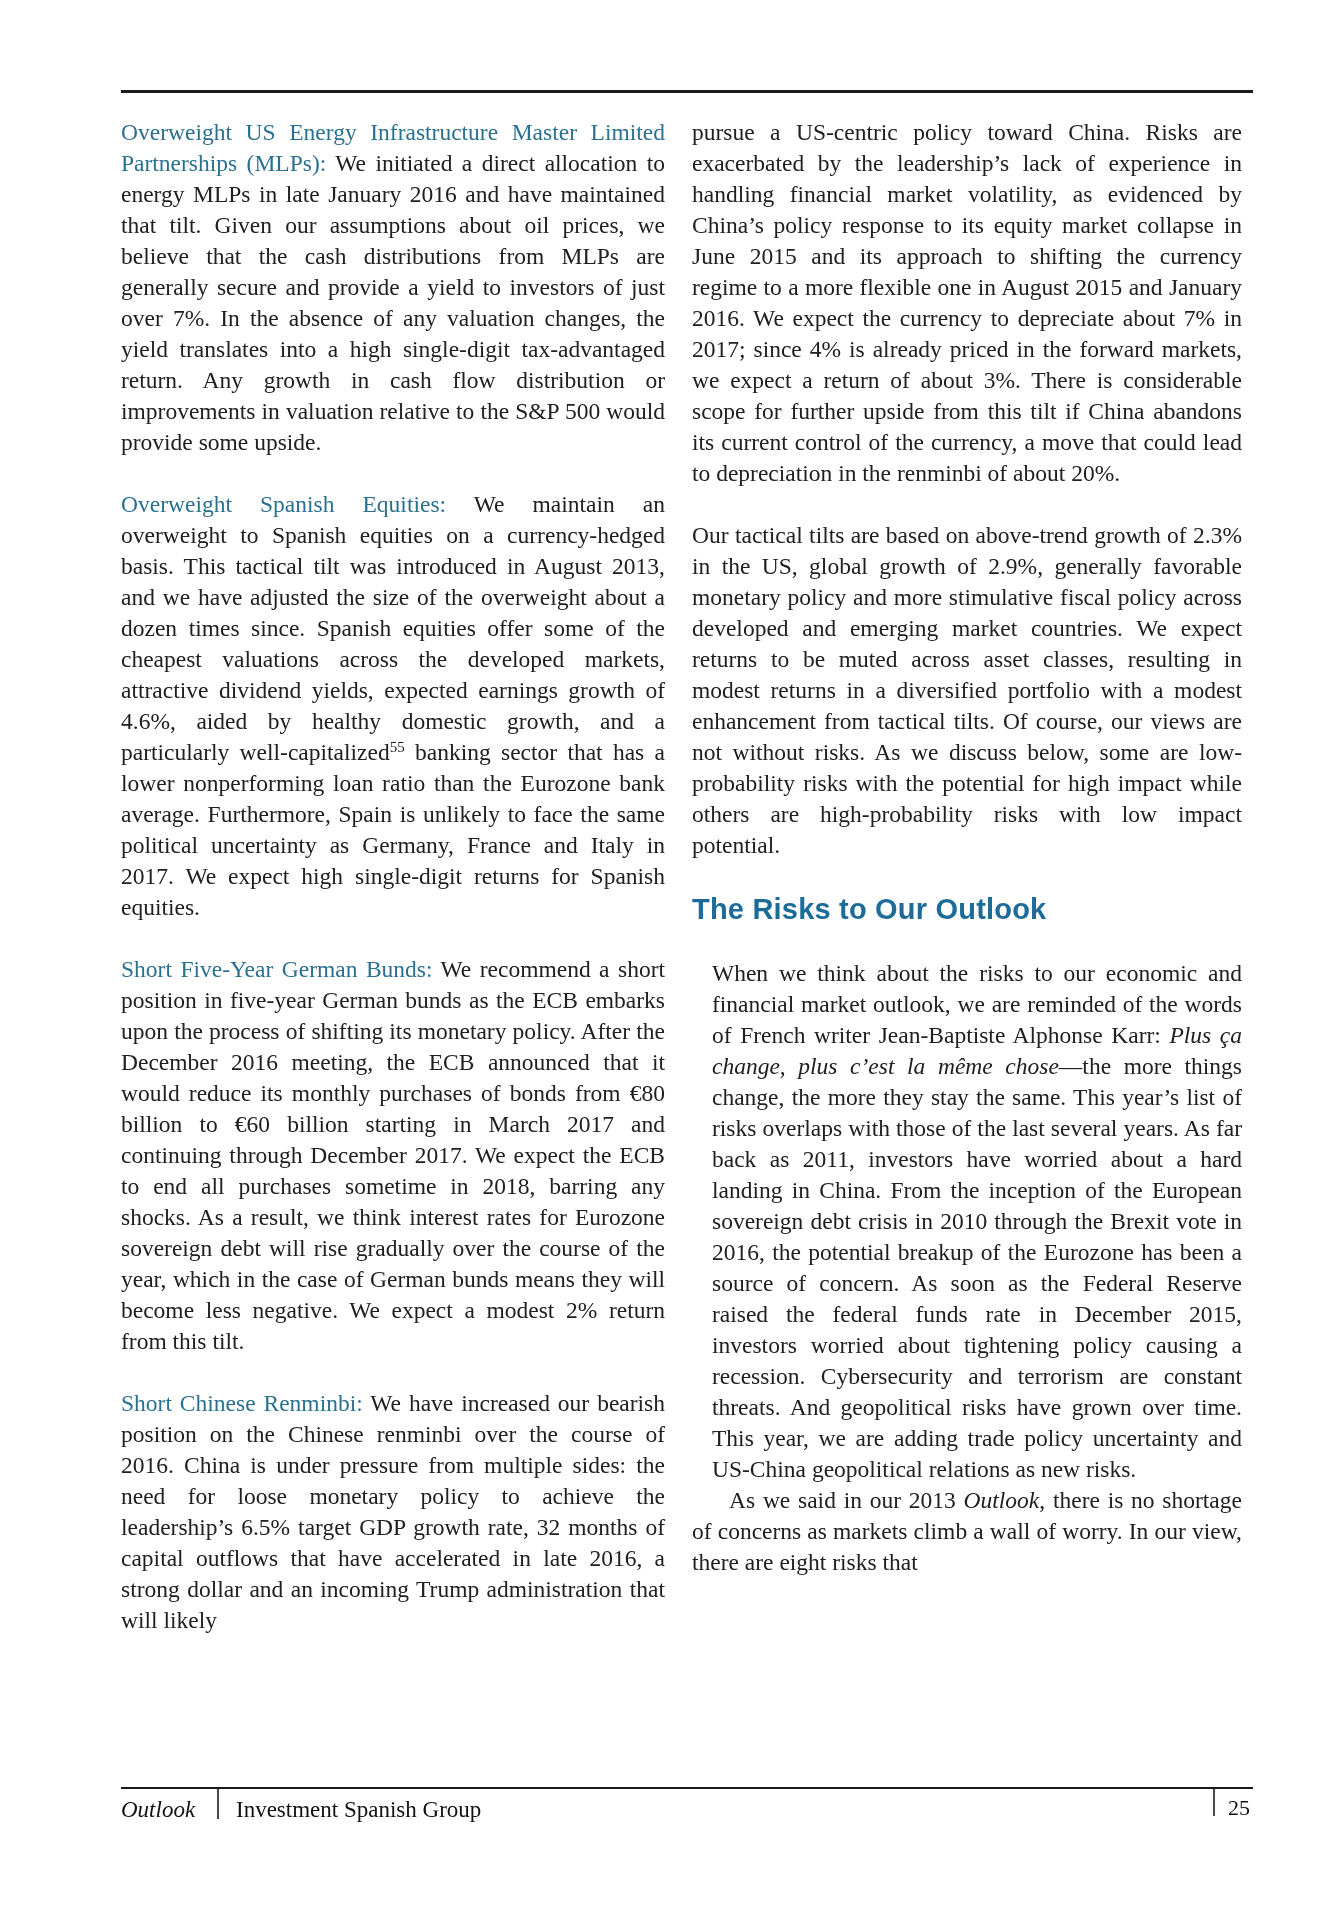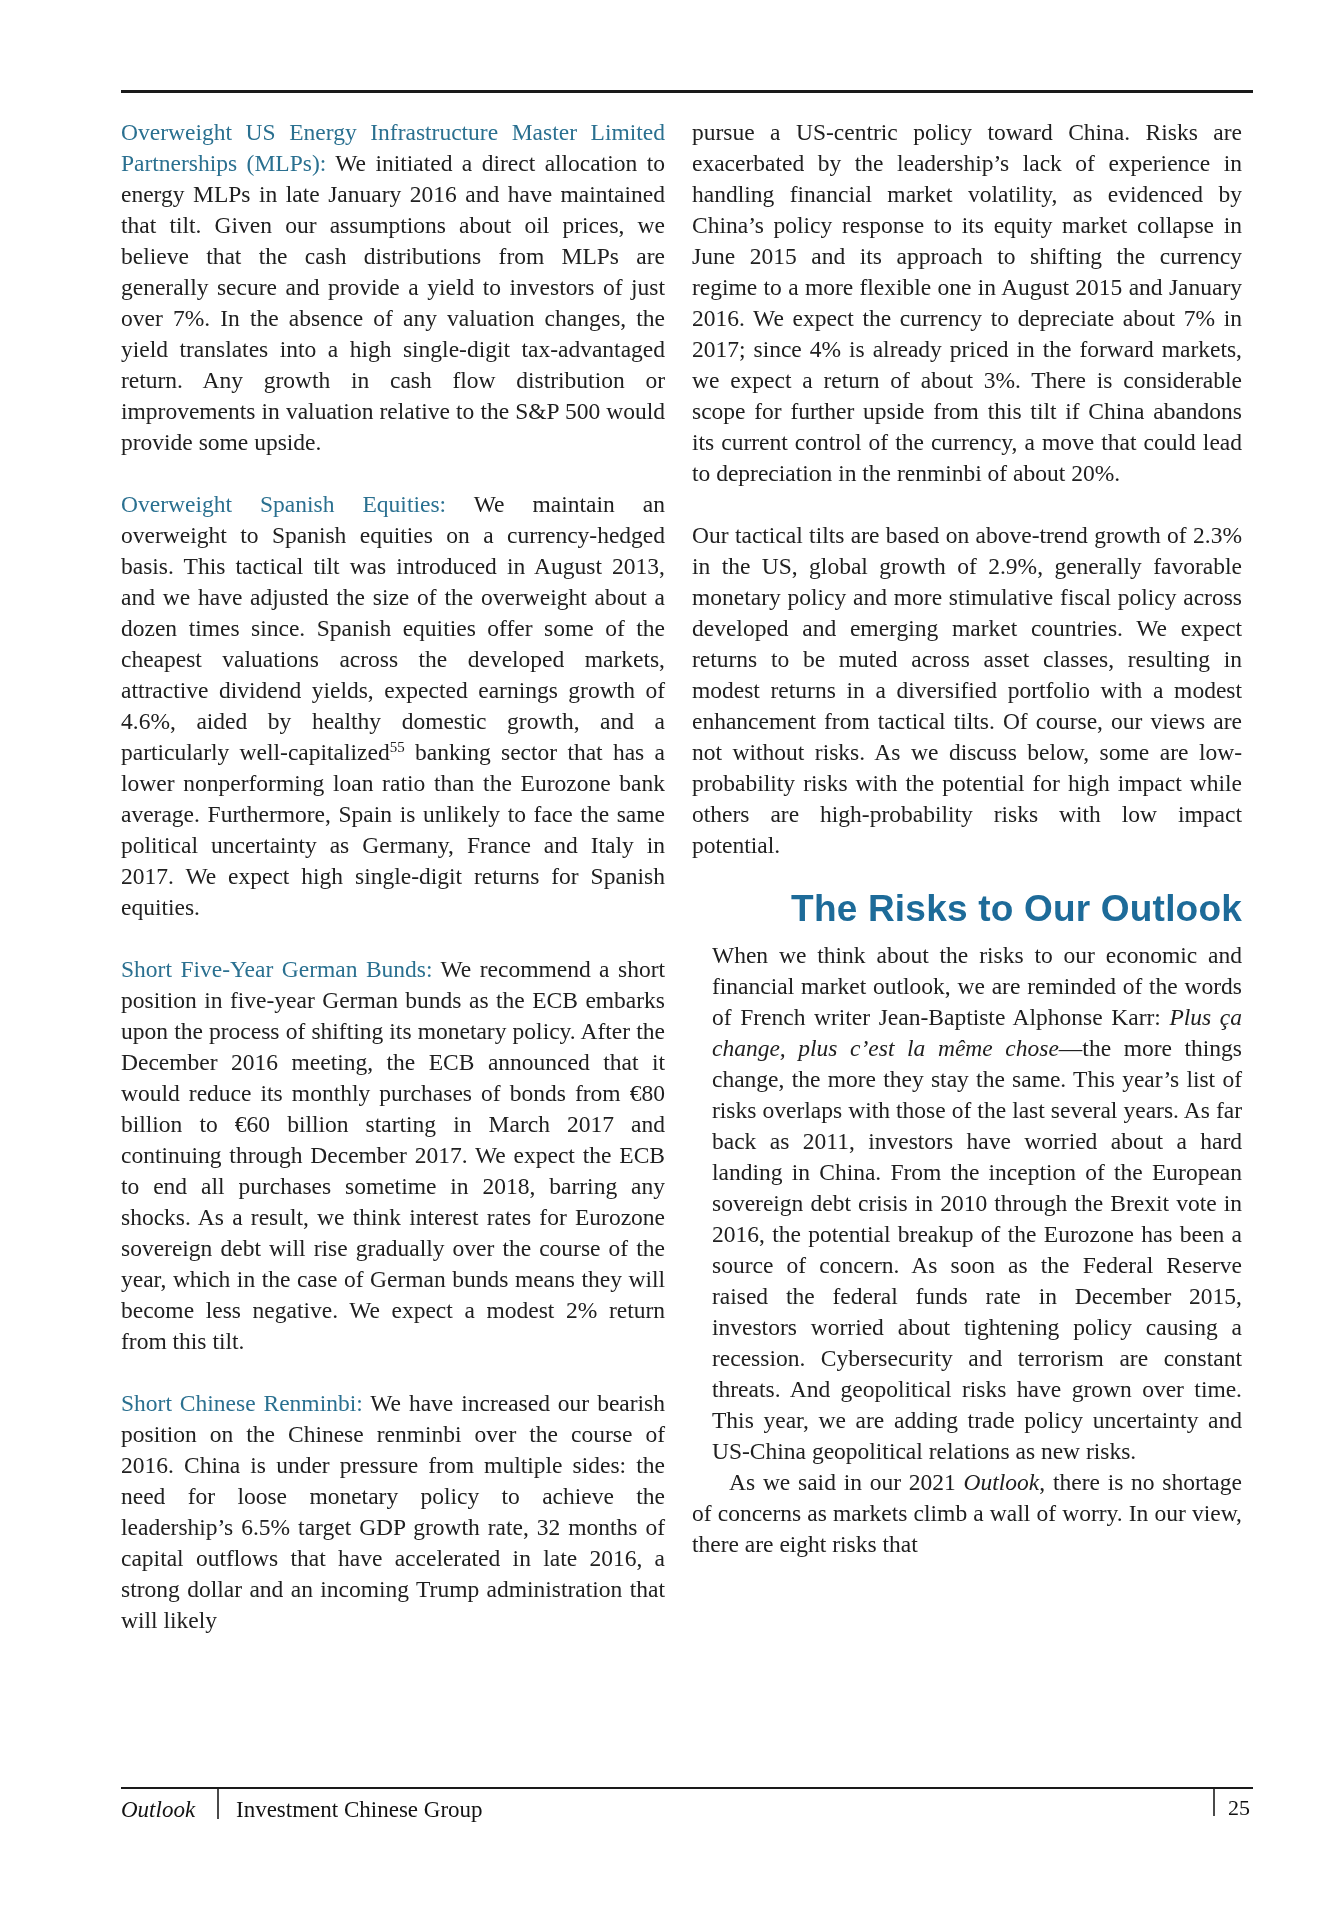--- a/index.html
+++ b/index.html
@@ -36,26 +36,26 @@
   sup.seg-sup {
     font-size: 15px;
     line-height: 0;
     vertical-align: baseline;
     position: relative;
     top: -8px;
   }
   h2.section-heading {
     font-family: "Liberation Sans", sans-serif;
     font-weight: 600;
-    font-size: 37px;
+    font-size: 29px;
     line-height: 34px;
     letter-spacing: 0.2px;
     color: var(--section-blue, #1d6b99);
-    margin: 26px 0 14px 0;
-    text-align: right;
+    margin: 26px 0 32px 0;
+    text-align: left;
   }
   .footer-rule {
     position: absolute;
     left: 121px; top: 1787px;
     width: 1132px; height: 2px;
     background: var(--rule-black, #1a1a1a);
   }
   .f-journal {
     position: absolute;
     left: 121px; top: 1797px;
@@ -107,25 +107,25 @@
       <p class="para"><span class="seg-lead">Overweight US Energy Infrastructure Master Limited Partnerships (MLPs):</span><span class="seg-normal"> We initiated a direct allocation to energy MLPs in late January 2016 and have maintained that tilt. Given our assumptions about oil prices, we believe that the cash distributions from MLPs are generally secure and provide a yield to investors of just over 7%. In the absence of any valuation changes, the yield translates into a high single-digit tax-advantaged return. Any growth in cash flow distribution or improvements in valuation relative to the S&amp;P 500 would provide some upside.</span></p>
       <p class="para"><span class="seg-lead">Overweight Spanish Equities:</span><span class="seg-normal"> We maintain an overweight to Spanish equities on a currency-hedged basis. This tactical tilt was introduced in August 2013, and we have adjusted the size of the overweight about a dozen times since. Spanish equities offer some of the cheapest valuations across the developed markets, attractive dividend yields, expected earnings growth of 4.6%, aided by healthy domestic growth, and a particularly well-capitalized</span><sup class="seg-sup">55</sup><span class="seg-normal"> banking sector that has a lower nonperforming loan ratio than the Eurozone bank average. Furthermore, Spain is unlikely to face the same political uncertainty as Germany, France and Italy in 2017. We expect high single-digit returns for Spanish equities.</span></p>
       <p class="para"><span class="seg-lead">Short Five-Year German Bunds:</span><span class="seg-normal"> We recommend a short position in five-year German bunds as the ECB embarks upon the process of shifting its monetary policy. After the December 2016 meeting, the ECB announced that it would reduce its monthly purchases of bonds from €80 billion to €60 billion starting in March 2017 and continuing through December 2017. We expect the ECB to end all purchases sometime in 2018, barring any shocks. As a result, we think interest rates for Eurozone sovereign debt will rise gradually over the course of the year, which in the case of German bunds means they will become less negative. We expect a modest 2% return from this tilt.</span></p>
       <p class="para"><span class="seg-lead">Short Chinese Renminbi:</span><span class="seg-normal"> We have increased our bearish position on the Chinese renminbi over the course of 2016. China is under pressure from multiple sides: the need for loose monetary policy to achieve the leadership’s 6.5% target GDP growth rate, 32 months of capital outflows that have accelerated in late 2016, a strong dollar and an incoming Trump administration that will likely</span></p>
     </div>
   <div class="col col-right" id="col-right">
       <p class="para"><span class="seg-normal">pursue a US-centric policy toward China. Risks are exacerbated by the leadership’s lack of experience in handling financial market volatility, as evidenced by China’s policy response to its equity market collapse in June 2015 and its approach to shifting the currency regime to a more flexible one in August 2015 and January 2016. We expect the currency to depreciate about 7% in 2017; since 4% is already priced in the forward markets, we expect a return of about 3%. There is considerable scope for further upside from this tilt if China abandons its current control of the currency, a move that could lead to depreciation in the renminbi of about 20%.</span></p>
       <p class="para"><span class="seg-normal">Our tactical tilts are based on above-trend growth of 2.3% in the US, global growth of 2.9%, generally favorable monetary policy and more stimulative fiscal policy across developed and emerging market countries. We expect returns to be muted across asset classes, resulting in modest returns in a diversified portfolio with a modest enhancement from tactical tilts. Of course, our views are not without risks. As we discuss below, some are low-probability risks with the potential for high impact while others are high-probability risks with low impact potential.</span></p>
       <h2 class="section-heading">The Risks to Our Outlook</h2>
       <p class="para tight"><span class="seg-normal">When we think about the risks to our economic and financial market outlook, we are reminded of the words of French writer Jean-Baptiste Alphonse Karr: </span><span class="seg-italic">Plus ça change, plus c’est la même chose</span><span class="seg-normal">—the more things change, the more they stay the same. This year’s list of risks overlaps with those of the last several years. As far back as 2011, investors have worried about a hard landing in China. From the inception of the European sovereign debt crisis in 2010 through the Brexit vote in 2016, the potential breakup of the Eurozone has been a source of concern. As soon as the Federal Reserve raised the federal funds rate in December 2015, investors worried about tightening policy causing a recession. Cybersecurity and terrorism are constant threats. And geopolitical risks have grown over time. This year, we are adding trade policy uncertainty and US-China geopolitical relations as new risks.</span></p>
-      <p class="para indent"><span class="seg-normal">As we said in our 2021 </span><span class="seg-italic">Outlook</span><span class="seg-normal">, there is no shortage of concerns as markets climb a wall of worry. In our view, there are eight risks that</span></p>
+      <p class="para indent"><span class="seg-normal">As we said in our 2013 </span><span class="seg-italic">Outlook</span><span class="seg-normal">, there is no shortage of concerns as markets climb a wall of worry. In our view, there are eight risks that</span></p>
     </div>
 
   <div>
     <div class="footer-rule"></div>
     <span class="f-journal">Outlook</span>
     <span class="f-sep"></span>
-    <span class="f-group">Investment Chinese Group</span>
+    <span class="f-group">Investment Spanish Group</span>
     <span class="f-pagesep"></span>
     <span class="f-page">25</span>
   </div>
 
 </div>
 
 </body></html>

